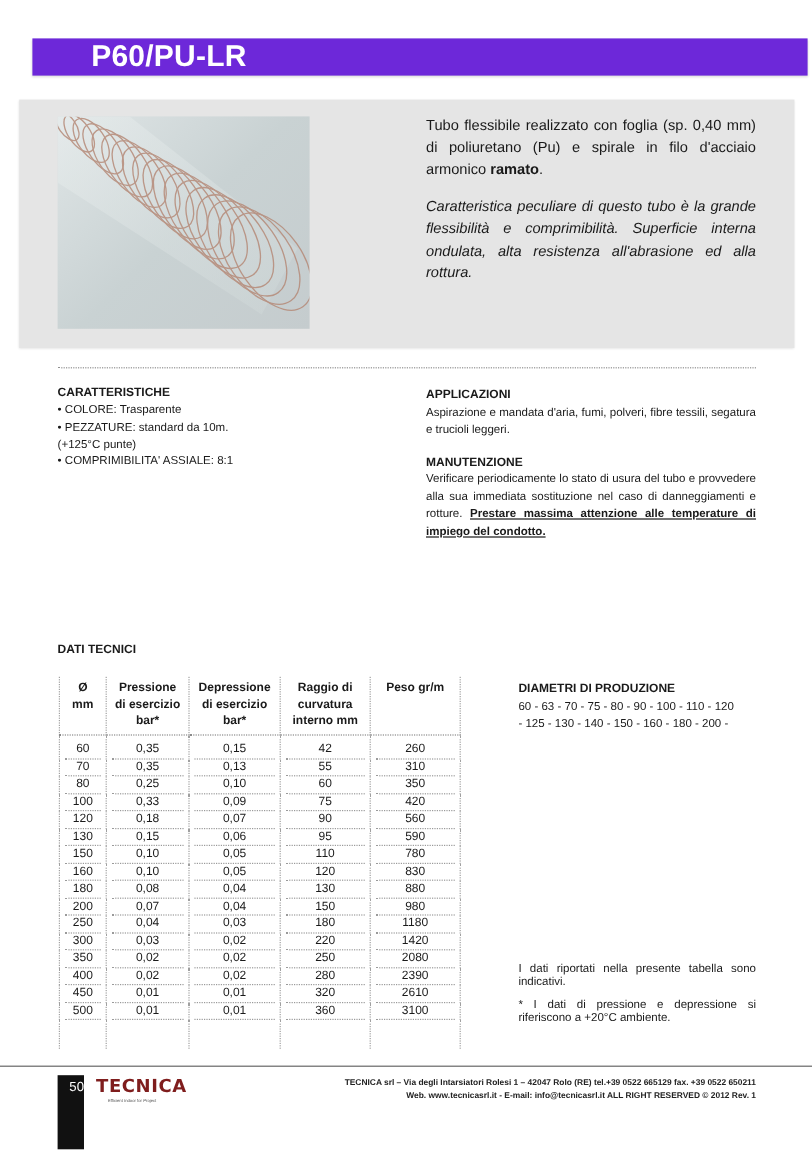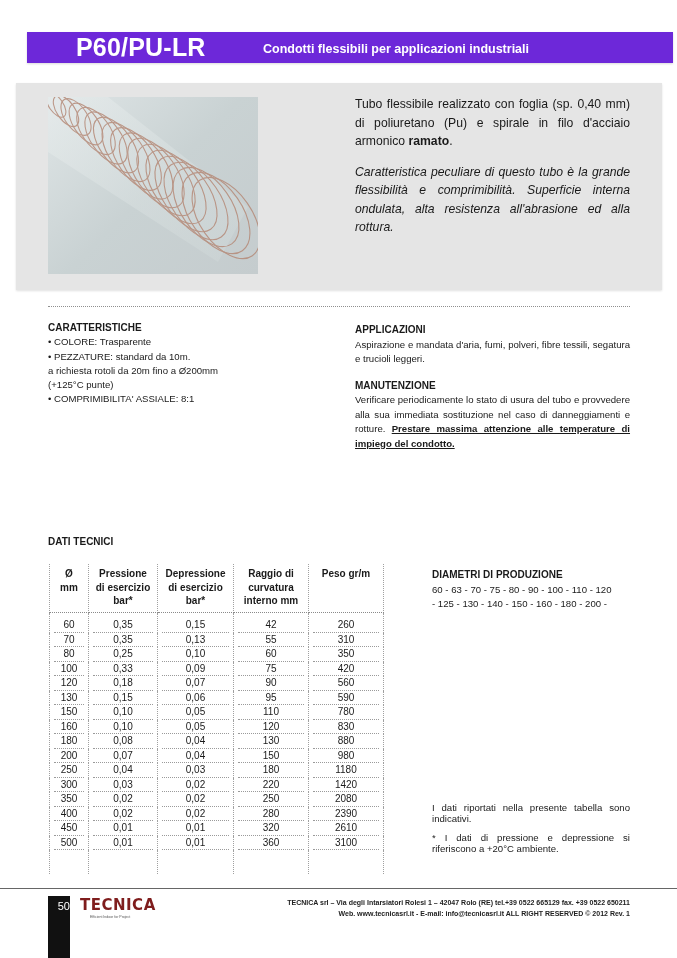--- a/index.html
+++ b/index.html
@@ -69,21 +69,20 @@
   .logo { left:80px; top:896px; width:80px; }
   .logo-word { font-size:15px; font-weight:bold; color:#7f1d1d; letter-spacing:0.5px; font-family:"DejaVu Sans", sans-serif; }
   .logo-tag { font-size:3.5px; color:#555; margin-top:1px; padding-left:10px; }
   .foot-text { left:200px; top:898px; width:430px; font-size:7px; line-height:10.5px; text-align:right; font-weight:bold; color:#222; }
 </style>
 </head>
 <body>
 
 <div class="abs title-bar">
   <span class="title-code">P60/PU-LR</span>
-  <span class="title-sub">Condotti flessibili per applicazioni industriali</span>
 </div>
 
 <div class="abs hero">
   <div class="photo" title="Tubo flessibile trasparente con spirale in filo d'acciaio ramato">
     <svg width="210" height="177" viewBox="0 0 210 177">
       <defs>
         <linearGradient id="hoseBody" x1="0" y1="0" x2="1" y2="1">
           <stop offset="0" stop-color="#e9eeee" stop-opacity="0.9"></stop>
           <stop offset="1" stop-color="#cfd8d8" stop-opacity="0.7"></stop>
         </linearGradient>
@@ -116,21 +115,20 @@
     <p class="it">Caratteristica peculiare di questo tubo è la grande flessibilità e comprimibilità. Superficie interna ondulata, alta resistenza all'abrasione ed alla rottura.</p>
   </div>
 </div>
 
 <div class="abs sep"></div>
 
 <div class="abs char-block">
   <div class="section-title">CARATTERISTICHE</div>
   <div>• COLORE: Trasparente</div>
   <div>• PEZZATURE: standard da 10m.</div>
-  <div>a richiesta rotoli da 20m fino a Ø200mm</div>
   <div>(+125°C punte)</div>
   <div>• COMPRIMIBILITA' ASSIALE: 8:1</div>
 </div>
 
 <div class="abs app-block">
   <div class="section-title">APPLICAZIONI</div>
   <p>Aspirazione e mandata d'aria, fumi, polveri, fibre tessili, segatura e trucioli leggeri.</p>
   <div style="height:12px"></div>
   <div class="section-title">MANUTENZIONE</div>
   <p><span>Verificare periodicamente lo stato di usura del tubo e provvedere alla sua immediata sostituzione nel caso di danneggiamenti e rotture. </span><span class="u">Prestare massima attenzione alle temperature di impiego del condotto.</span></p>

